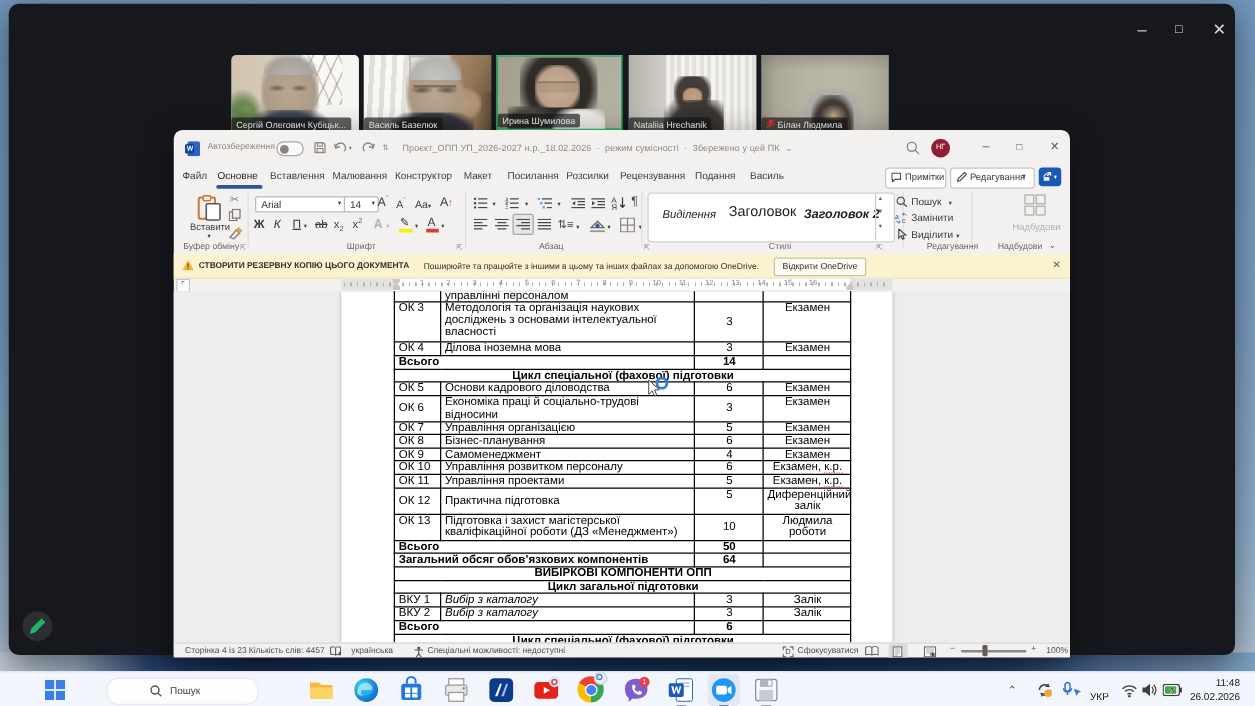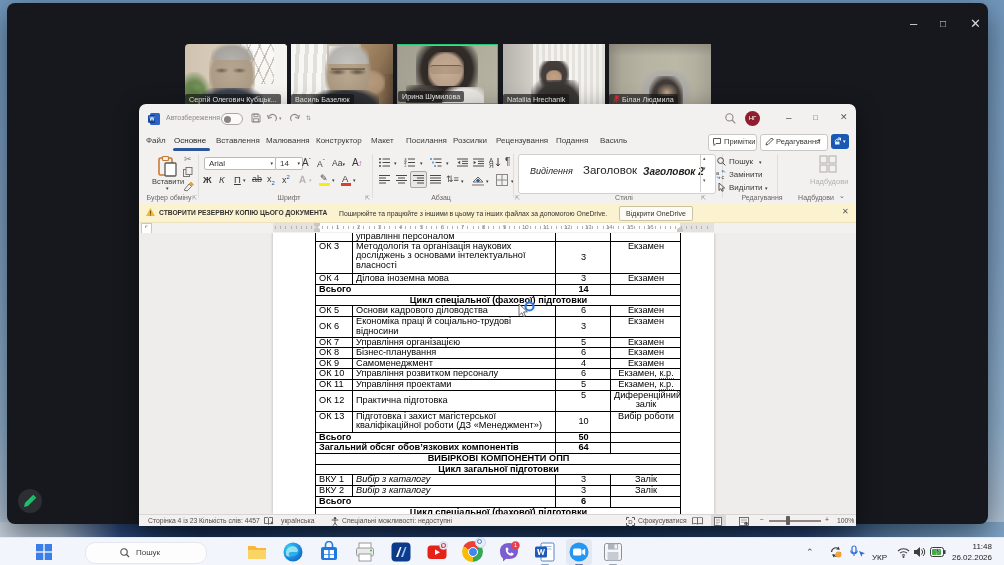--- a/index.html
+++ b/index.html
@@ -148,20 +148,21 @@
     <svg class="abs" style="left:128px;top:9px;" width="11" height="10" viewBox="0 0 11 10">
         <path d="M8.5 8 a4 4 0 1 0-7-3" fill="none" stroke="#8d8883" stroke-width="1.1"></path>
         <path d="M0.5 2 l1 3.4 3.3-1.2" fill="none" stroke="#8d8883" stroke-width="1.1"></path>
       </svg>
     <span class="abs gtxt" style="left:140px;top:11px;font-size:5px;">▾</span>
     <svg class="abs" style="left:150px;top:9px;" width="11" height="10" viewBox="0 0 11 10">
         <path d="M2.5 8 a4 4 0 1 1 7-3" fill="none" stroke="#8d8883" stroke-width="1.1"></path>
         <path d="M10.5 2 l-1 3.4 -3.3-1.2" fill="none" stroke="#8d8883" stroke-width="1.1"></path>
       </svg>
     <span class="abs gtxt" style="left:167px;top:10px;font-size:6px;">⇅</span>
+    <span class="abs gtxt" style="left:183px;top:10px;font-size:7.2px;letter-spacing:.1px;">Проєкт_ОПП УП_2026-2027 н.р._18.02.2026&nbsp; · &nbsp;режим сумісності&nbsp; · &nbsp;Збережено у цей ПК &nbsp;⌄</span>
     <svg class="abs" style="left:586px;top:9px;" width="11" height="11" viewBox="0 0 11 11">
         <circle cx="4.4" cy="4.4" r="3.6" fill="none" stroke="#8d8883" stroke-width="1.1"></circle>
         <path d="M7 7 L10.3 10.3" stroke="#8d8883" stroke-width="1.1"></path>
       </svg>
     <div class="abs" style="left:606px;top:7px;width:15px;height:15px;border-radius:50%;background:#8e1e2f;color:#fff;font-size:6px;text-align:center;line-height:15px;">НГ</div>
     <span class="abs" style="left:647px;top:8px;font-size:10px;color:#5c5a58;">–</span>
     <span class="abs" style="left:674px;top:9px;font-size:8px;color:#5c5a58;">□</span>
     <span class="abs" style="left:701px;top:8px;font-size:9px;color:#5c5a58;">✕</span>
   </div>
 
@@ -481,21 +482,21 @@
         <tr style="height:21px;">
               <td>ОК 12</td>
               <td>Практична підготовка</td>
               <td class="c" style="vertical-align:top;">5</td>
               <td class="c" style="vertical-align:top;">Диференційний залік</td>
             </tr>
         <tr style="height:21px;">
               <td style="vertical-align:top;">ОК 13</td>
               <td style="vertical-align:top;margin-left:43px;">Підготовка і захист магістерської кваліфікаційної роботи (ДЗ «Менеджмент»)</td>
               <td class="c">10</td>
-              <td class="c" style="vertical-align:top;">Вибір роботи</td>
+              <td class="c" style="vertical-align:top;">Людмила роботи</td>
             </tr>
         <tr style="height:10.5px;">
               <td class="b" colspan="2">Всього</td>
               <td class="c b">50</td>
               <td></td>
             </tr>
         <tr style="height:10.5px;">
               <td class="b" colspan="2">Загальний обсяг обовʼязкових компонентів</td>
               <td class="c b">64</td>
               <td></td>

